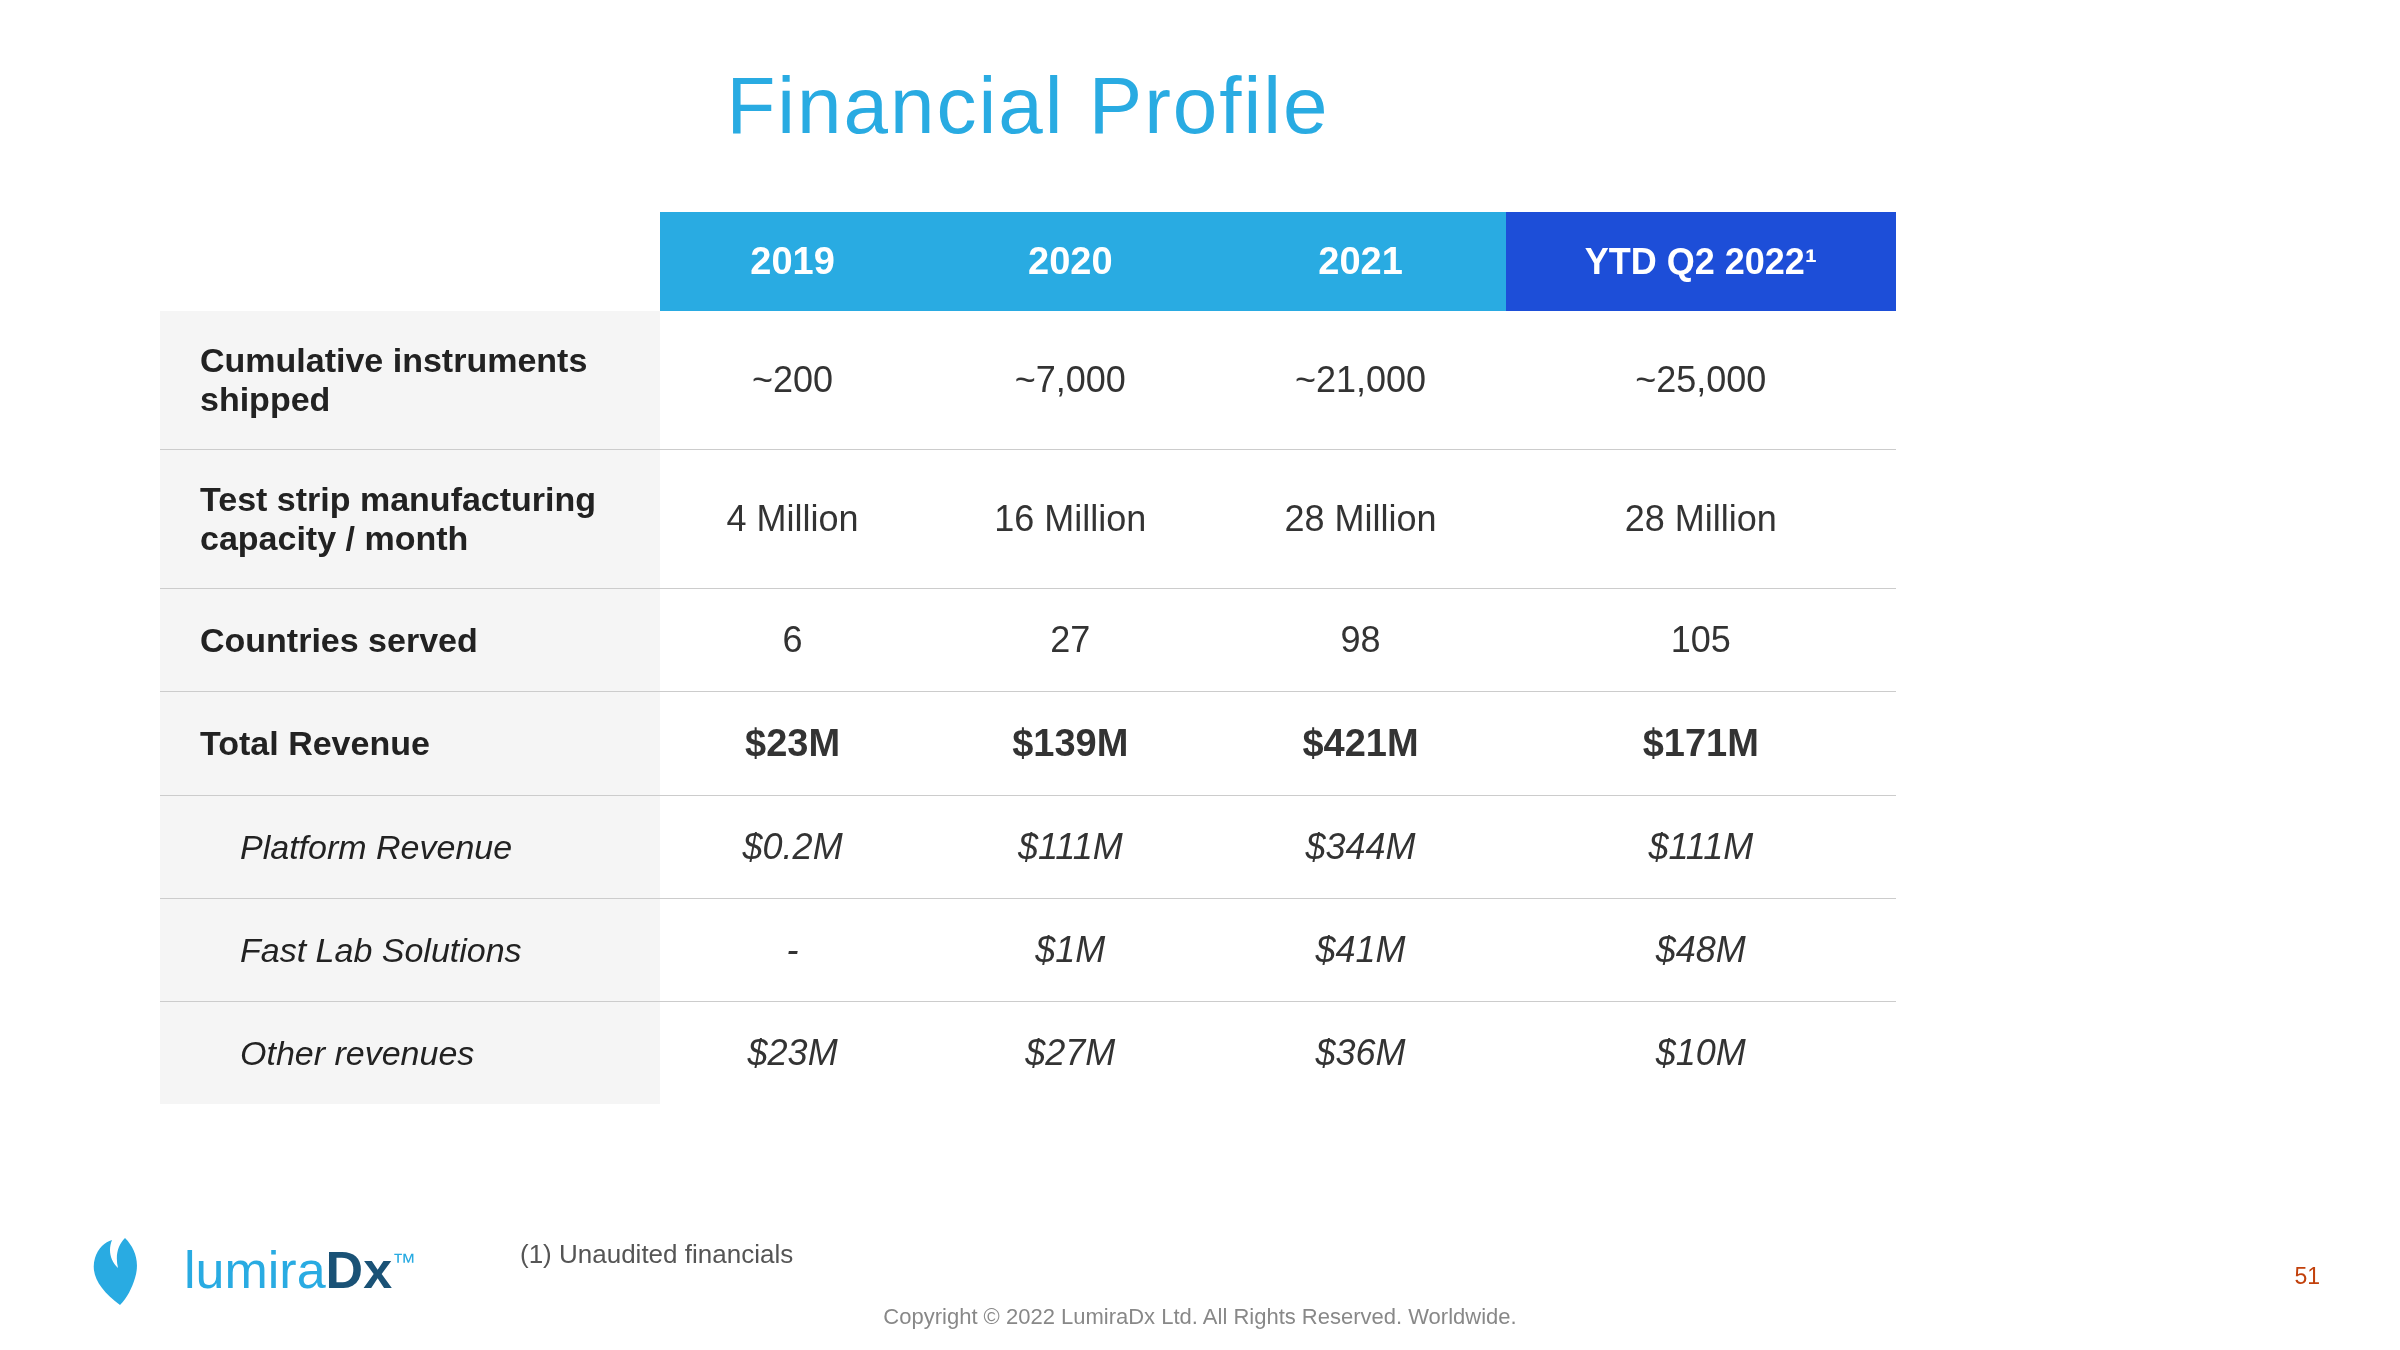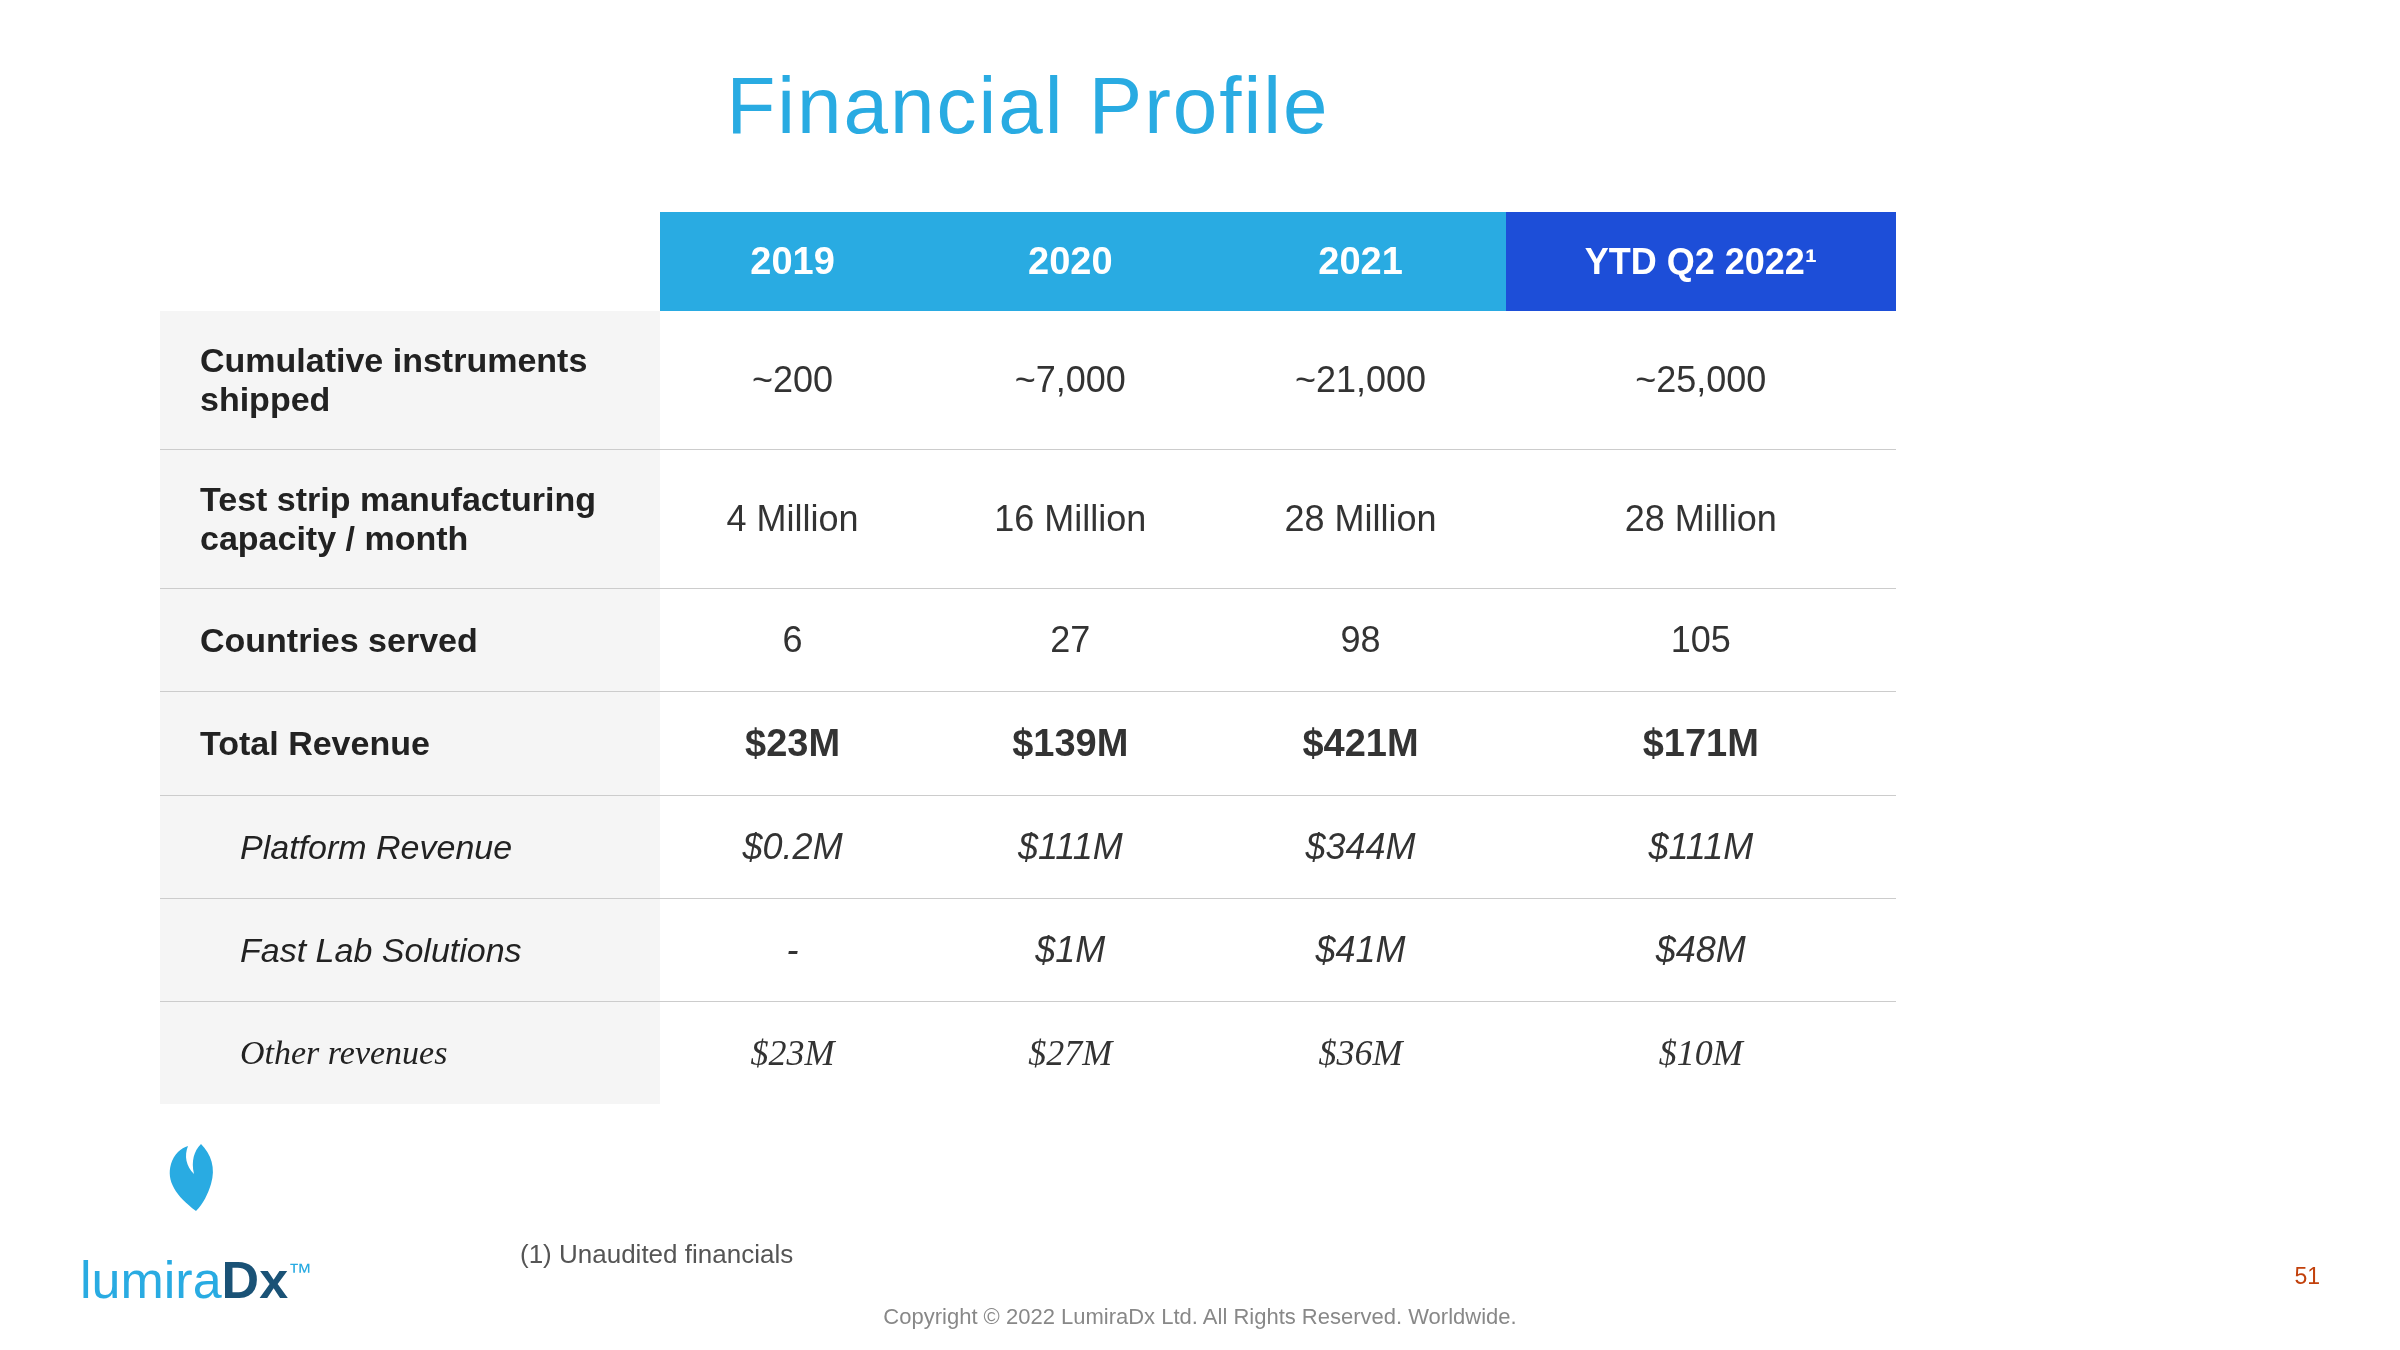--- a/index.html
+++ b/index.html
@@ -57,21 +57,20 @@
       border: none;
     }
 
     
     tbody tr {
       border-bottom: 1px solid #cccccc;
     }
 
     tbody tr:last-child {
       border-bottom: none;
-      font-family: Liberation Serif, serif;
     }
 
     tbody tr td {
       font-size: 36px;
       padding: 30px 40px;
       color: #333333;
       text-align: center;
       vertical-align: middle;
     }
 
@@ -116,22 +115,21 @@
       right: 0;
       display: flex;
       align-items: center;
       padding: 0 80px;
       justify-content: space-between;
     }
 
     .logo-area {
       display: flex;
       align-items: center;
-      gap: 34px;
-      flex-direction: column;
+      gap: 24px;
     }
 
     .logo-icon {
       width: 80px;
       height: 80px;
     }
 
     .logo-text {
       font-size: 52px;
       font-weight: 400;

